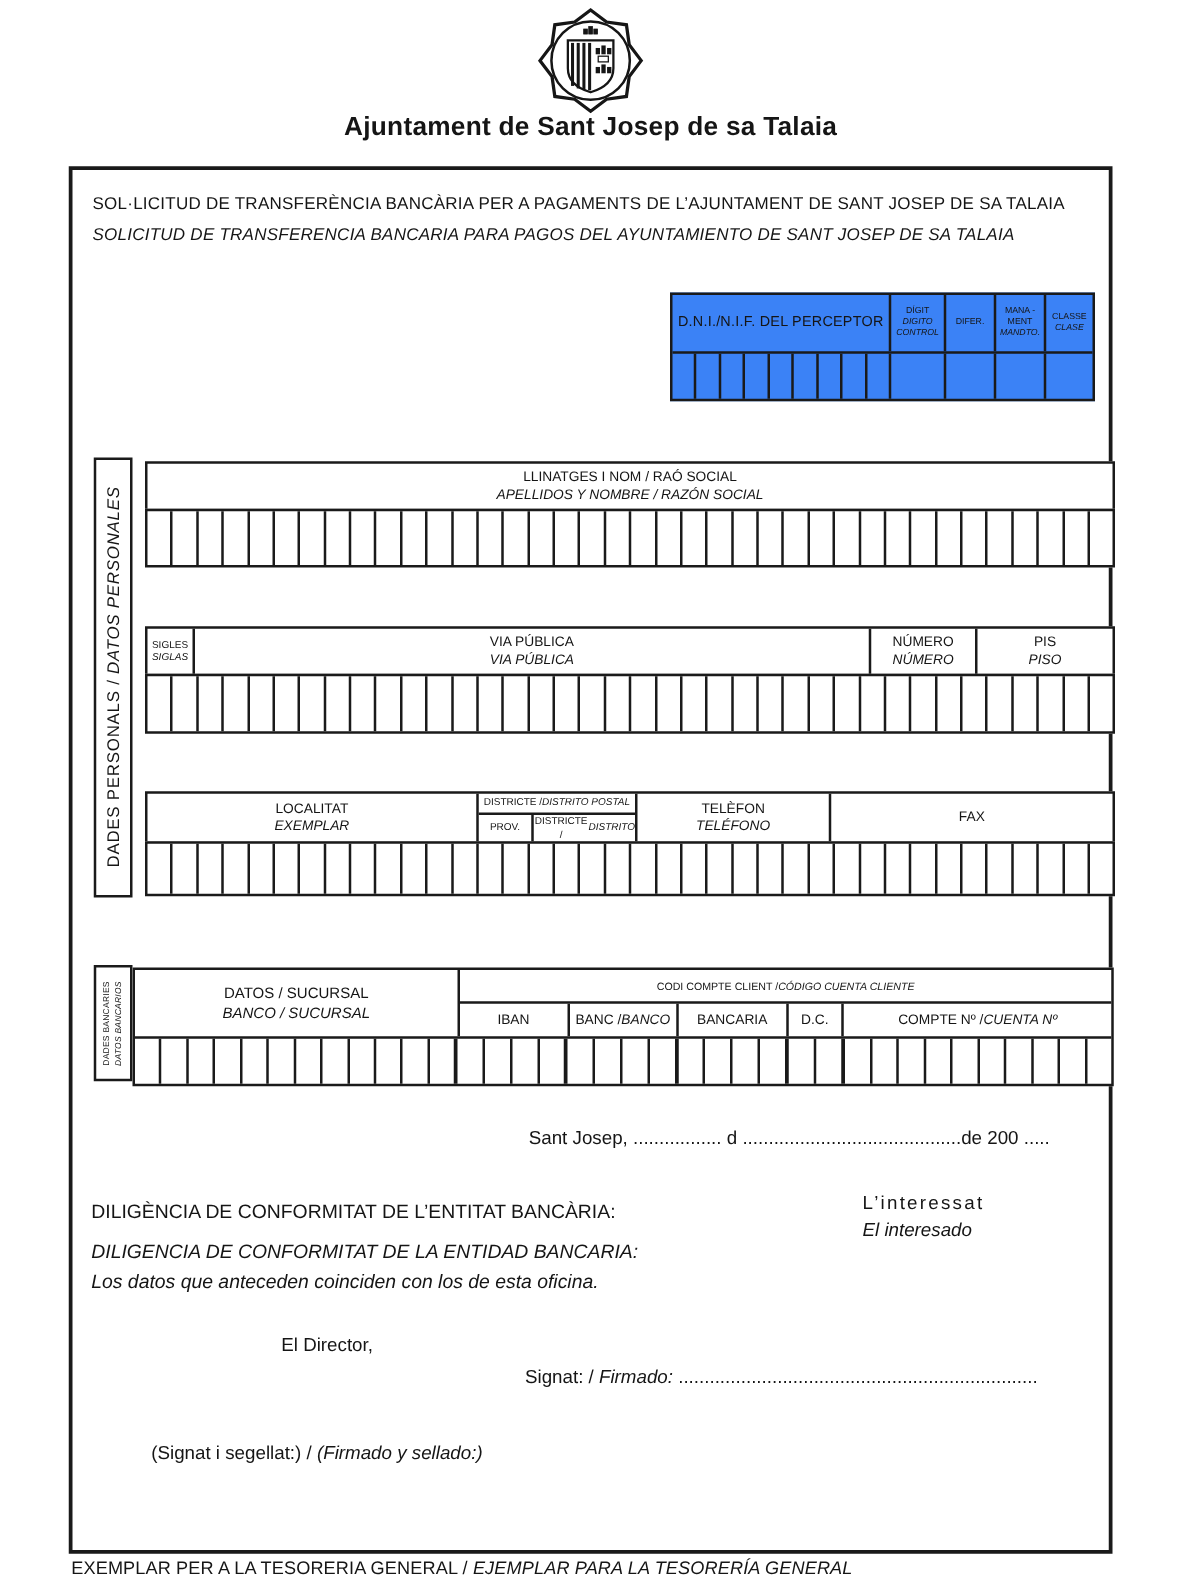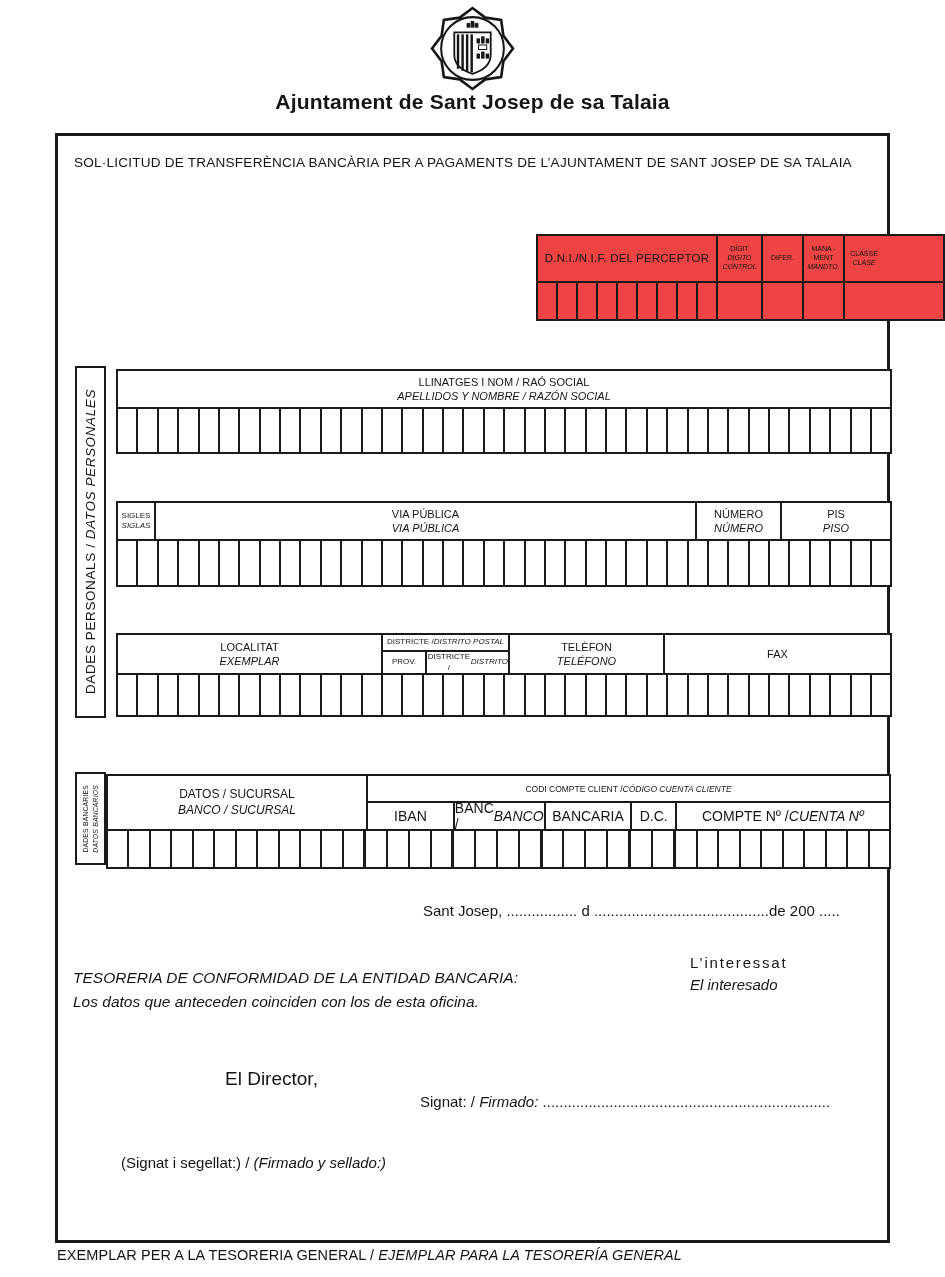--- a/index.html
+++ b/index.html
@@ -7,21 +7,21 @@
         font-family:"Liberation Sans", sans-serif;color:#151515;overflow:hidden;}
   .it{font-style:italic;}
   
   .crest{position:absolute;left:430px;top:6px;width:85px;height:85px;}
   .org-title{position:absolute;left:0;top:90px;width:945px;text-align:center;
              font-size:21px;font-weight:bold;letter-spacing:0.2px;}
   
   .sheet{position:absolute;left:55px;top:133px;width:829px;height:1104px;border:3px solid #1a1a1a;}
   .form-titles{position:absolute;left:16px;top:14px;font-size:13.6px;letter-spacing:0.2px;line-height:1.85;white-space:nowrap;}
   
-  .dni-table{position:absolute;left:478px;top:98px;width:409px;border:2px solid #1a1a1a;background:#ef4444;box-sizing:border-box;}
+  .dni-table{position:absolute;left:478px;top:98px;width:340px;border:2px solid #1a1a1a;background:#3b82f6;box-sizing:border-box;}
   .dni-head{display:flex;border-bottom:2px solid #1a1a1a;height:45px;}
   .dni-head>div{box-sizing:border-box;border-left:2px solid #1a1a1a;display:flex;flex-direction:column;
                 align-items:center;justify-content:center;text-align:center;font-size:7px;line-height:1.25;padding:1px;}
   .dni-head>div:first-child{border-left:none;font-size:11.5px;letter-spacing:0.2px;}
   .dni-cells{display:flex;height:36px;}
   .dni-cells>div{box-sizing:border-box;border-left:2px solid #1a1a1a;}
   .dni-cells>div:first-child{border-left:none;}
   .dni-group{display:flex;}
   .dni-group .cell{flex:1;border-left:2px solid #1a1a1a;box-sizing:border-box;}
   .dni-group .cell:first-child{border-left:none;}
@@ -53,34 +53,34 @@
   .loc-prov{width:44px;border-right:2px solid #1a1a1a;text-align:right;}
   .loc-dist{flex:1;}
   
   .bank-table{position:absolute;left:48px;top:638px;width:785px;border:2px solid #1a1a1a;box-sizing:border-box;background:#fff;}
   .bank-head{display:flex;border-bottom:2px solid #1a1a1a;}
   .bank-banc{width:260px;box-sizing:border-box;border-right:2px solid #1a1a1a;display:flex;flex-direction:column;
              align-items:center;justify-content:center;text-align:center;font-size:12px;line-height:1.3;}
   .bank-right{flex:1;display:flex;flex-direction:column;}
   .bank-codi{height:25px;border-bottom:2px solid #1a1a1a;display:flex;align-items:center;justify-content:center;font-size:8.5px;}
   .bank-cols{display:flex;height:26px;}
-  .bank-cols>div{box-sizing:border-box;border-left:2px solid #1a1a1a;display:flex;align-items:center;justify-content:center;font-size:14px;}
+  .bank-cols>div{box-sizing:border-box;border-left:2px solid #1a1a1a;display:flex;align-items:center;justify-content:center;font-size:11px;}
   .bank-cols>div:first-child{border-left:none;}
   .bank-cells{display:flex;height:36px;}
   .cgroup{display:flex;box-sizing:border-box;border-left:3px solid #1a1a1a;}
   .cgroup:first-child{border-left:none;}
   .cgroup .cell{flex:1;border-left:2px solid #1a1a1a;box-sizing:border-box;}
   .cgroup .cell:first-child{border-left:none;}
   
   .date-line{position:absolute;left:365px;top:766px;font-size:15px;white-space:nowrap;}
   .interessat{position:absolute;left:632px;top:816px;font-size:15px;line-height:1.45;}
   .interessat .ls{letter-spacing:1.8px;}
   .diligencia{position:absolute;left:15px;top:822px;font-size:15.5px;line-height:1.55;}
   .diligencia .gap{height:8px;}
-  .director{position:absolute;left:167px;top:932px;font-size:19px;}
+  .director{position:absolute;left:167px;top:932px;font-size:15px;}
   .signat-line{position:absolute;left:362px;top:957px;font-size:15px;white-space:nowrap;}
   .segellat{position:absolute;left:63px;top:1018px;font-size:15px;}
   .page-footer{position:absolute;left:57px;top:1247px;font-size:14.5px;letter-spacing:0.1px;white-space:nowrap;}
 </style>
 </head>
 <body>
 
 <div class="page">
 
   <svg class="crest" viewBox="0 0 84 84">
@@ -106,20 +106,21 @@
     </g>
     <rect x="48" y="38.5" width="8" height="4.5" fill="#ffffff" stroke="#161616" stroke-width="1"></rect>
   </svg>
 
   <div class="org-title">Ajuntament de Sant Josep de sa Talaia</div>
 
   <div class="sheet">
 
     <div class="form-titles">
       <div>SOL·LICITUD DE TRANSFERÈNCIA BANCÀRIA PER A PAGAMENTS DE L’AJUNTAMENT DE SANT JOSEP DE SA TALAIA</div>
+      <div class="it">SOLICITUD DE TRANSFERENCIA BANCARIA PARA PAGOS DEL AYUNTAMIENTO DE SANT JOSEP DE SA TALAIA</div>
     </div>
 
     <div class="dni-table">
       <div class="dni-head">
         <div style="width:178px">D.N.I./N.I.F. DEL PERCEPTOR</div>
         <div style="width:45px">
           <span>DÍGIT</span>
           <span class="it">DIGITO CONTROL</span>
         </div>
         <div style="width:41px">DIFER.</div>
@@ -418,22 +419,23 @@
     </div>
 
     <div class="date-line">Sant Josep, ................. d ..........................................de 200 .....</div>
 
     <div class="interessat">
       <div class="ls">L’interessat</div>
       <div class="it">El interesado</div>
     </div>
 
     <div class="diligencia">
+      <div>DILIGÈNCIA DE CONFORMITAT DE L’ENTITAT BANCÀRIA:</div>
       <div class="gap"></div>
-      <div class="it">TESORERIA DE CONFORMIDAD DE LA ENTIDAD BANCARIA:</div>
+      <div class="it">DILIGENCIA DE CONFORMITAT DE LA ENTIDAD BANCARIA:</div>
       <div class="it">Los datos que anteceden coinciden con los de esta oficina.</div>
     </div>
 
     <div class="director">El Director,</div>
 
     <div class="signat-line">
       <span>Signat: / </span><span class="it">Firmado:</span><span> .....................................................................</span>
     </div>
 
     <div class="segellat">

